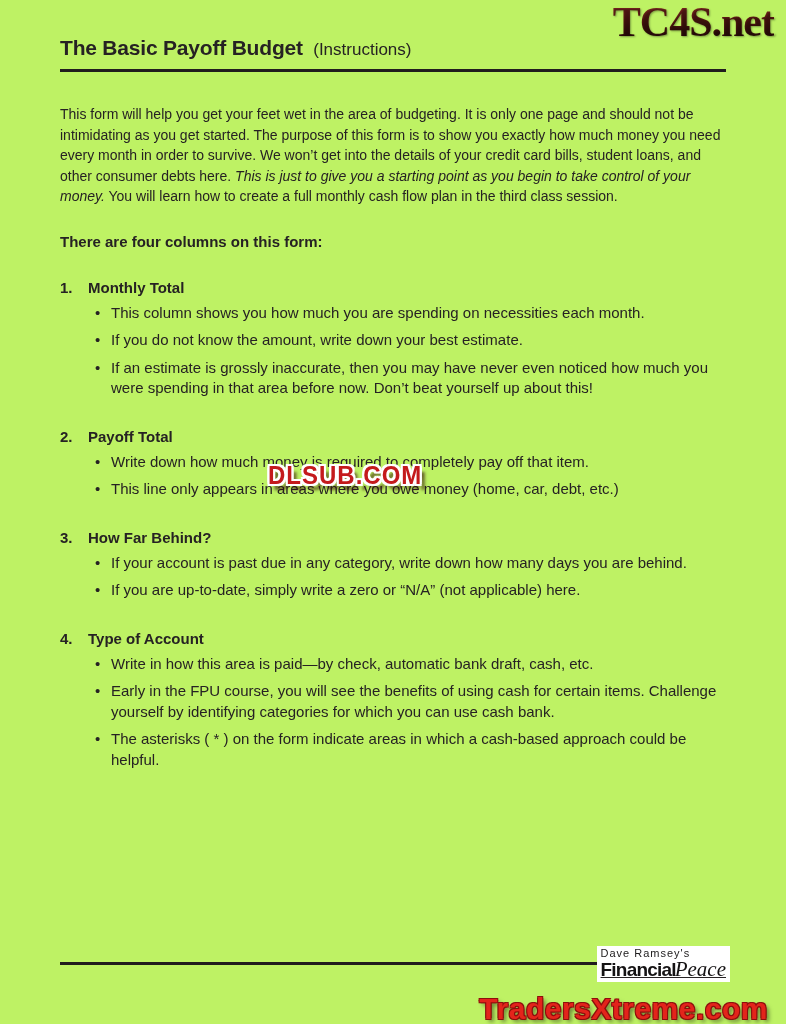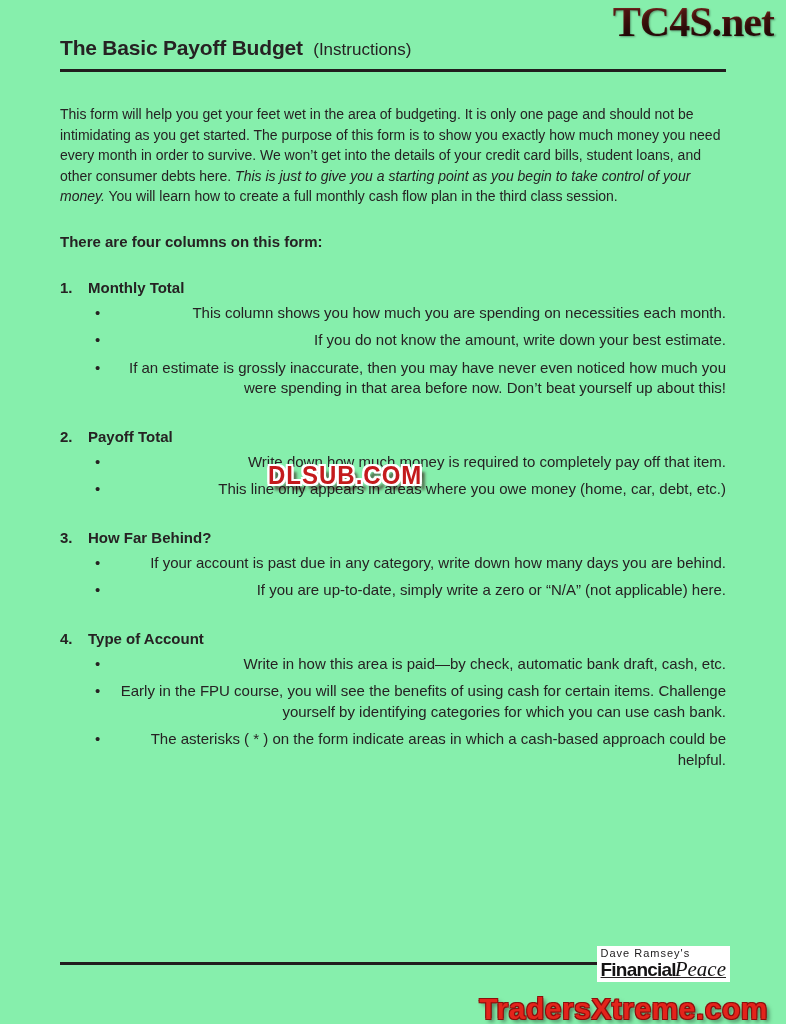--- a/index.html
+++ b/index.html
@@ -1,19 +1,19 @@
 <!DOCTYPE html>
 <html><head>
 <meta charset="utf-8">
 <style>
   html,body{margin:0;padding:0;background:#e8e8e8;}
   .page{
     position:relative;
     width:786px;height:1024px;
-    background:#86efac;
+    background:#bef264;
     overflow:hidden;
     font-family:"Liberation Sans", sans-serif;
     color:#262223;
     margin:0 auto;
   }
   .content{padding:36px 60px 0 60px;}
 
   
   .title-row{white-space:nowrap;}
   .doc-title{font-size:21px;font-weight:bold;letter-spacing:-0.2px;}
@@ -26,21 +26,21 @@
 
   .columns-heading{font-size:15px;font-weight:bold;margin-top:26px;}
 
   
   .section{margin-top:29px;}
   .section-head{display:flex;font-weight:bold;font-size:15px;margin-bottom:7px;}
   .section-head .num{width:28px;flex:0 0 28px;}
   .bullets{margin-left:35px;}
   .bullet{display:flex;font-size:15px;line-height:20.5px;margin-bottom:7px;}
   .bullet::before{content:"\2022";flex:0 0 16px;width:16px;}
-  .bullet .btxt{flex:1;position:relative;text-align:right;}
+  .bullet .btxt{flex:1;position:relative;}
 
   
   .wm-tc4s{
     position:absolute;top:-2px;right:12px;
     font-family:"Liberation Serif", serif;
     font-weight:bold;font-size:42px;letter-spacing:-1px;
     color:#43110c;
     text-shadow:1px 1px 2px rgba(0,0,0,0.35);
   }
   @supports ((-webkit-background-clip: text) or (background-clip: text)){

